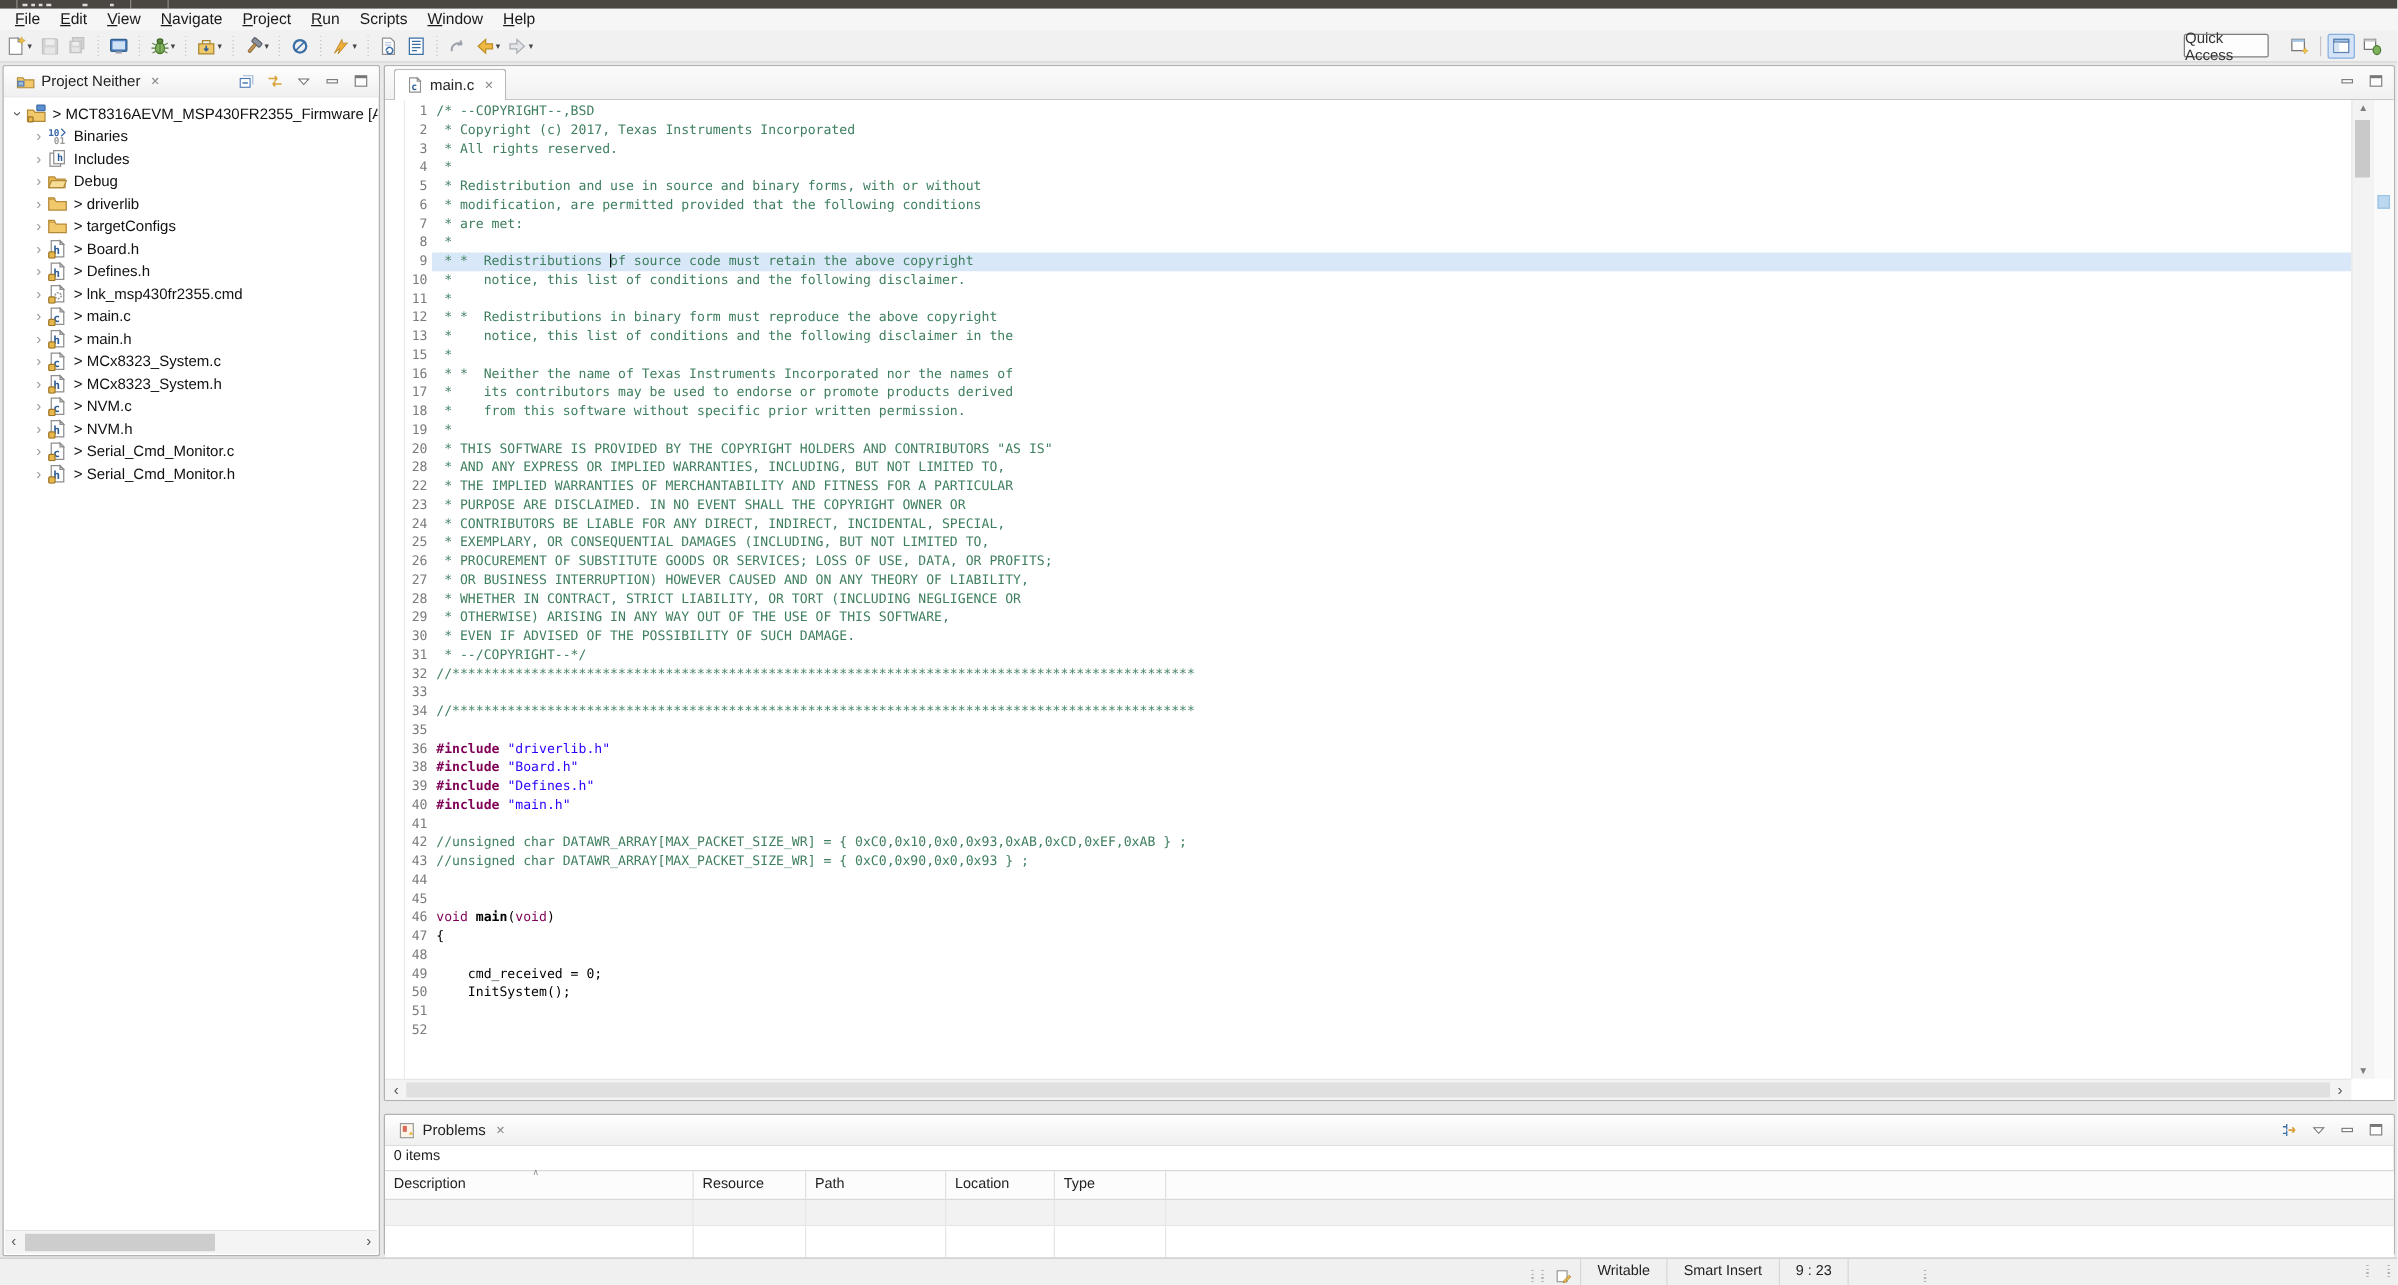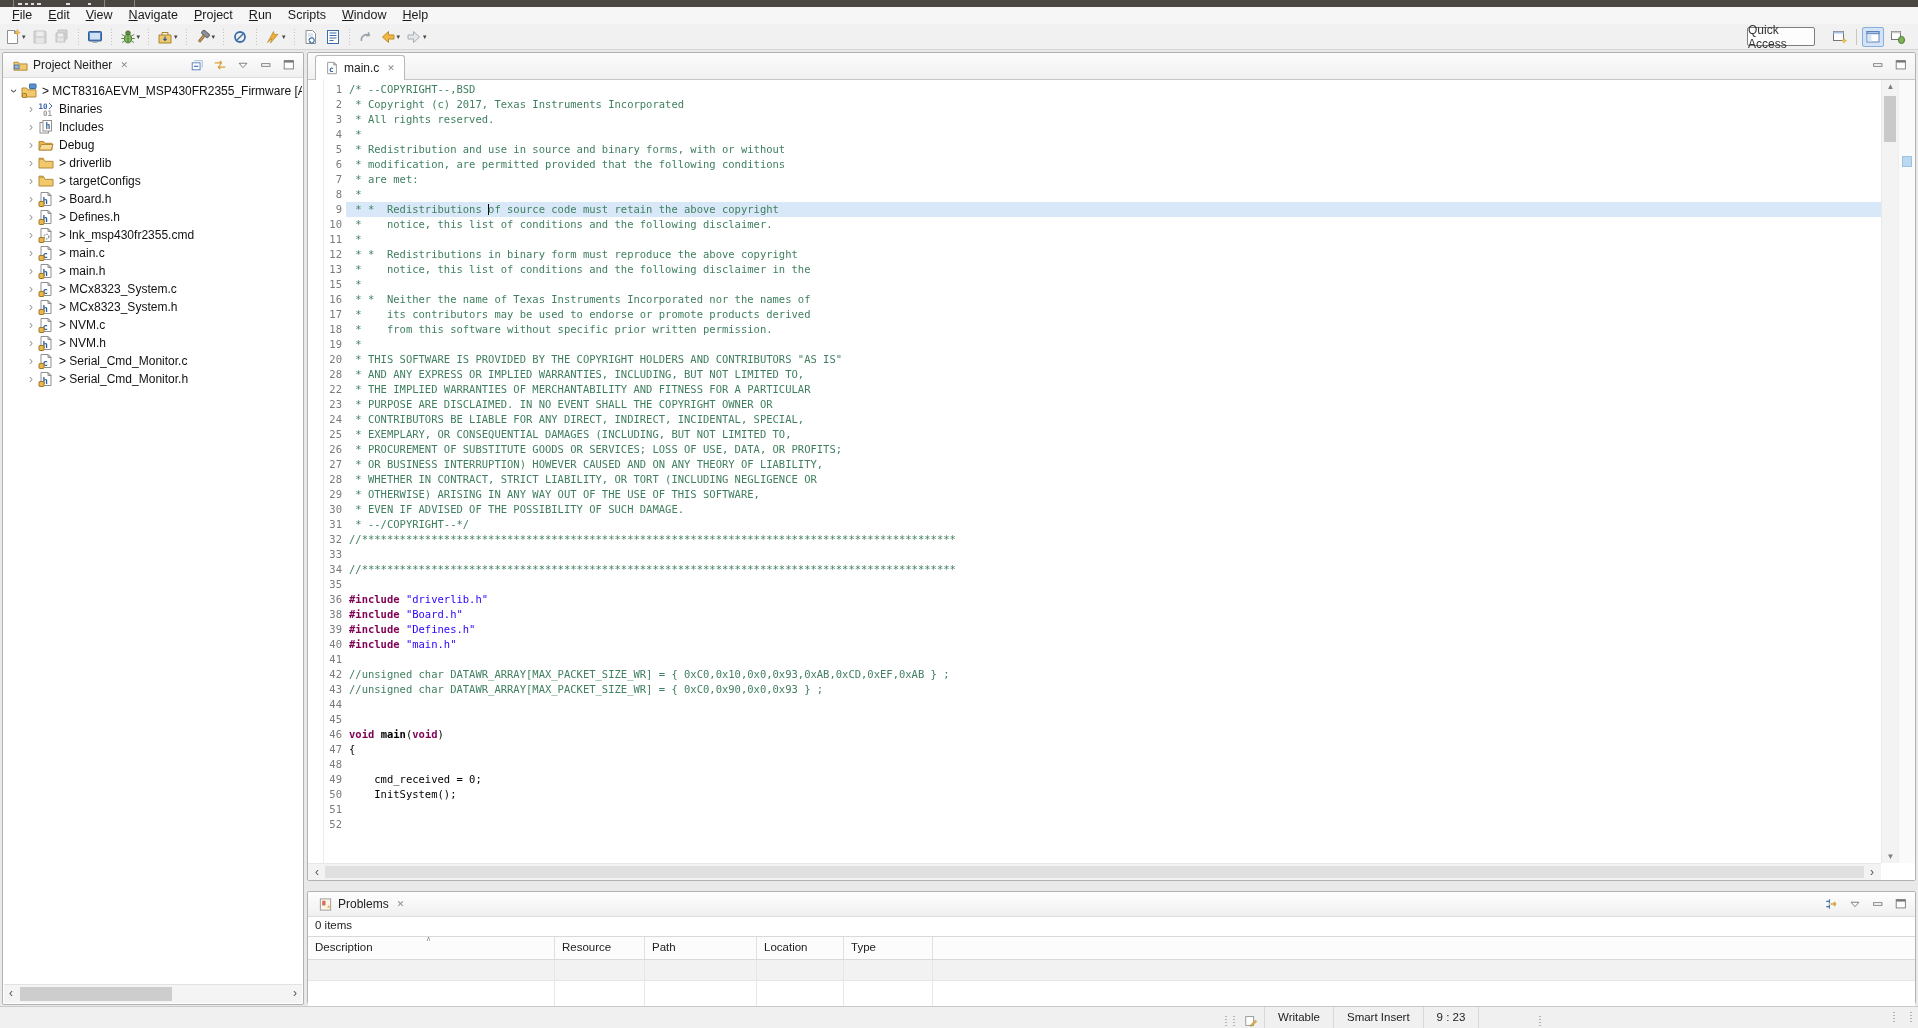--- a/index.html
+++ b/index.html
@@ -71,21 +71,21 @@
   .ed-tab svg{width:14px;height:14px}
   #ed-body{position:absolute;left:0;top:27px;right:0;bottom:0;background:#fff}
   #code-area{position:absolute;left:0;top:0;right:34px;bottom:17px;overflow:hidden;
              font-family:"DejaVu Sans Mono",monospace;font-size:10.5px;padding-top:2px}
   #gutter-rule{position:absolute;left:15px;top:0;bottom:17px;width:1px;background:#ececec}
   .cl{height:15px;line-height:15px;white-space:pre;position:relative}
   .cl.hl{background:linear-gradient(90deg,#fff 38px,#d9e8f8 38px)}
   .ln{display:inline-block;width:34px;text-align:right;color:#7b7b7b}
   .lt{padding-left:7px}
   .t-c{color:#3F7F5F}.t-d{color:#7F0055;font-weight:bold}.t-s{color:#2A00FF}
-  .t-k{color:#7F0055;font-weight:bold}.t-f{color:#000;font-weight:bold}.t-p{color:#000}
+  .t-k{color:#7F0055;font-weight:normal}.t-f{color:#000;font-weight:bold}.t-p{color:#000}
   .caret{display:inline-block;width:1.4px;height:11px;background:#000;vertical-align:-2px;margin-right:-1.4px}
   #ed-vscroll{position:absolute;right:17px;top:0;bottom:17px;width:17px;background:#f3f3f3;border-left:1px solid #e8e8e8;box-sizing:border-box}
   #ed-vthumb{position:absolute;left:2px;right:2px;top:16px;height:46px;background:#c9c9c9}
   .varrow{position:absolute;left:0;width:17px;text-align:center;color:#7e7e7e;font-size:8px}
   #ed-overview{position:absolute;right:0;top:0;bottom:17px;width:17px;background:#fafafa;border-left:1px solid #eee;box-sizing:border-box}
   #ov-mark{position:absolute;left:3px;right:3px;top:76px;height:9px;background:#bcd8f0;border:1px solid #9cc2e4}
   #ed-hscroll{position:absolute;left:0;right:34px;bottom:0;height:17px;background:#f3f3f3;border-top:1px solid #e8e8e8;box-sizing:border-box}
   #ed-hthumb{position:absolute;left:17px;right:17px;top:2px;height:12px;background:#e0e0e0}
 
   

